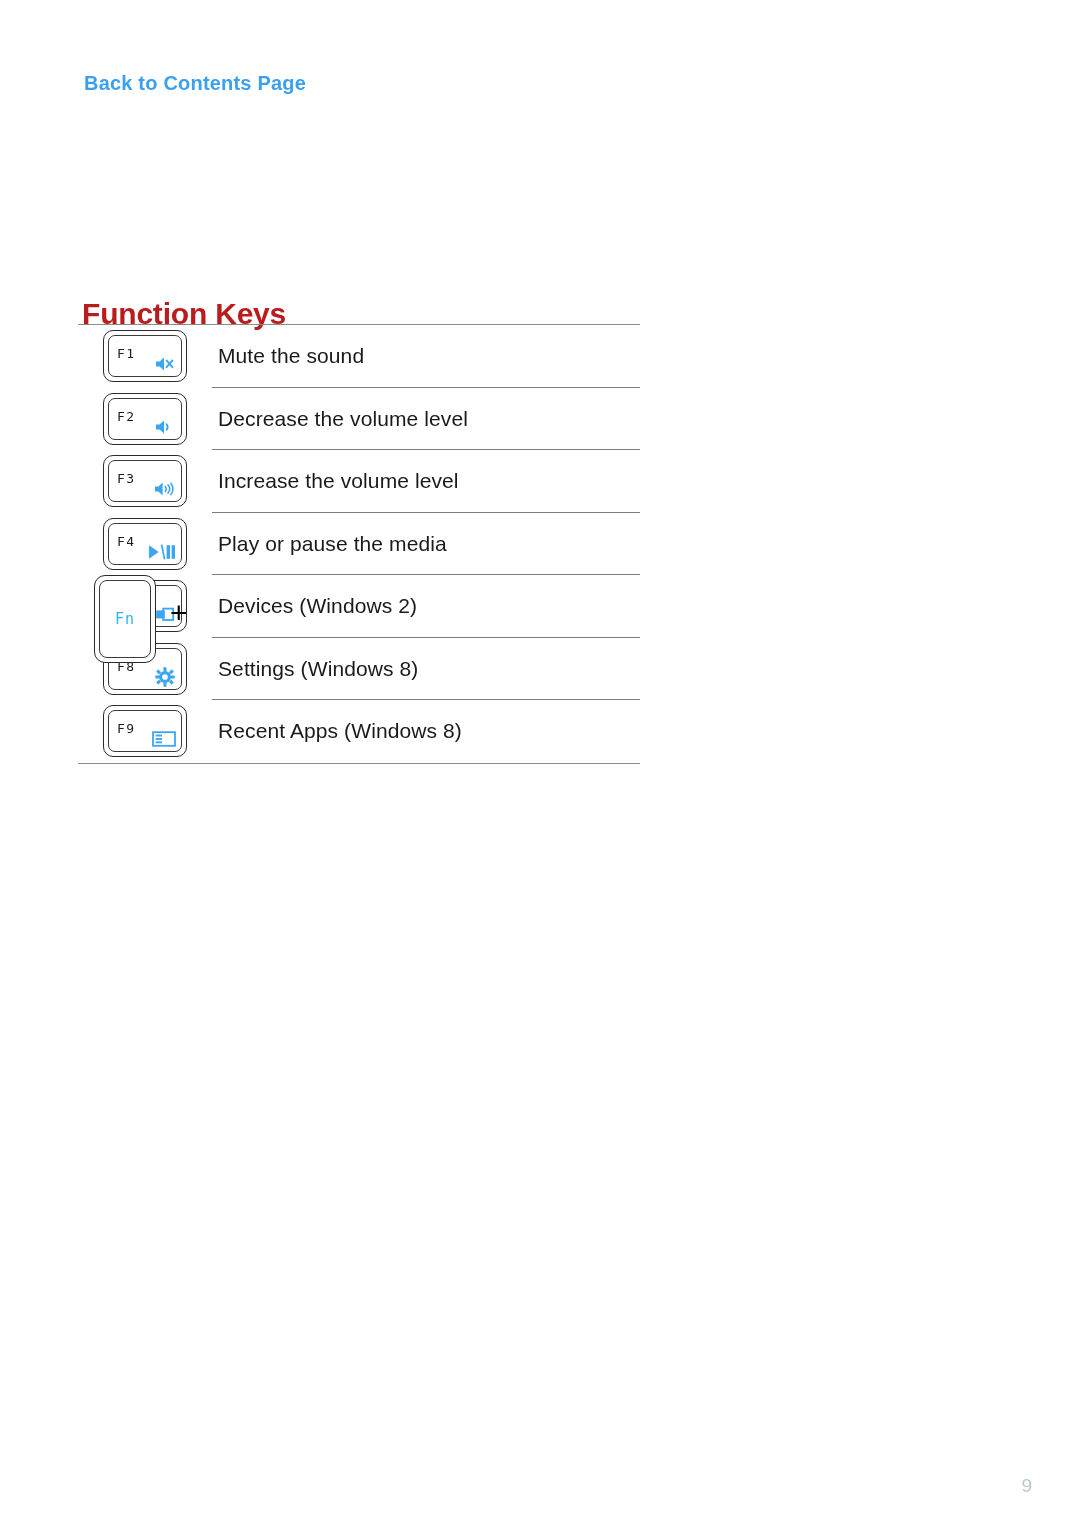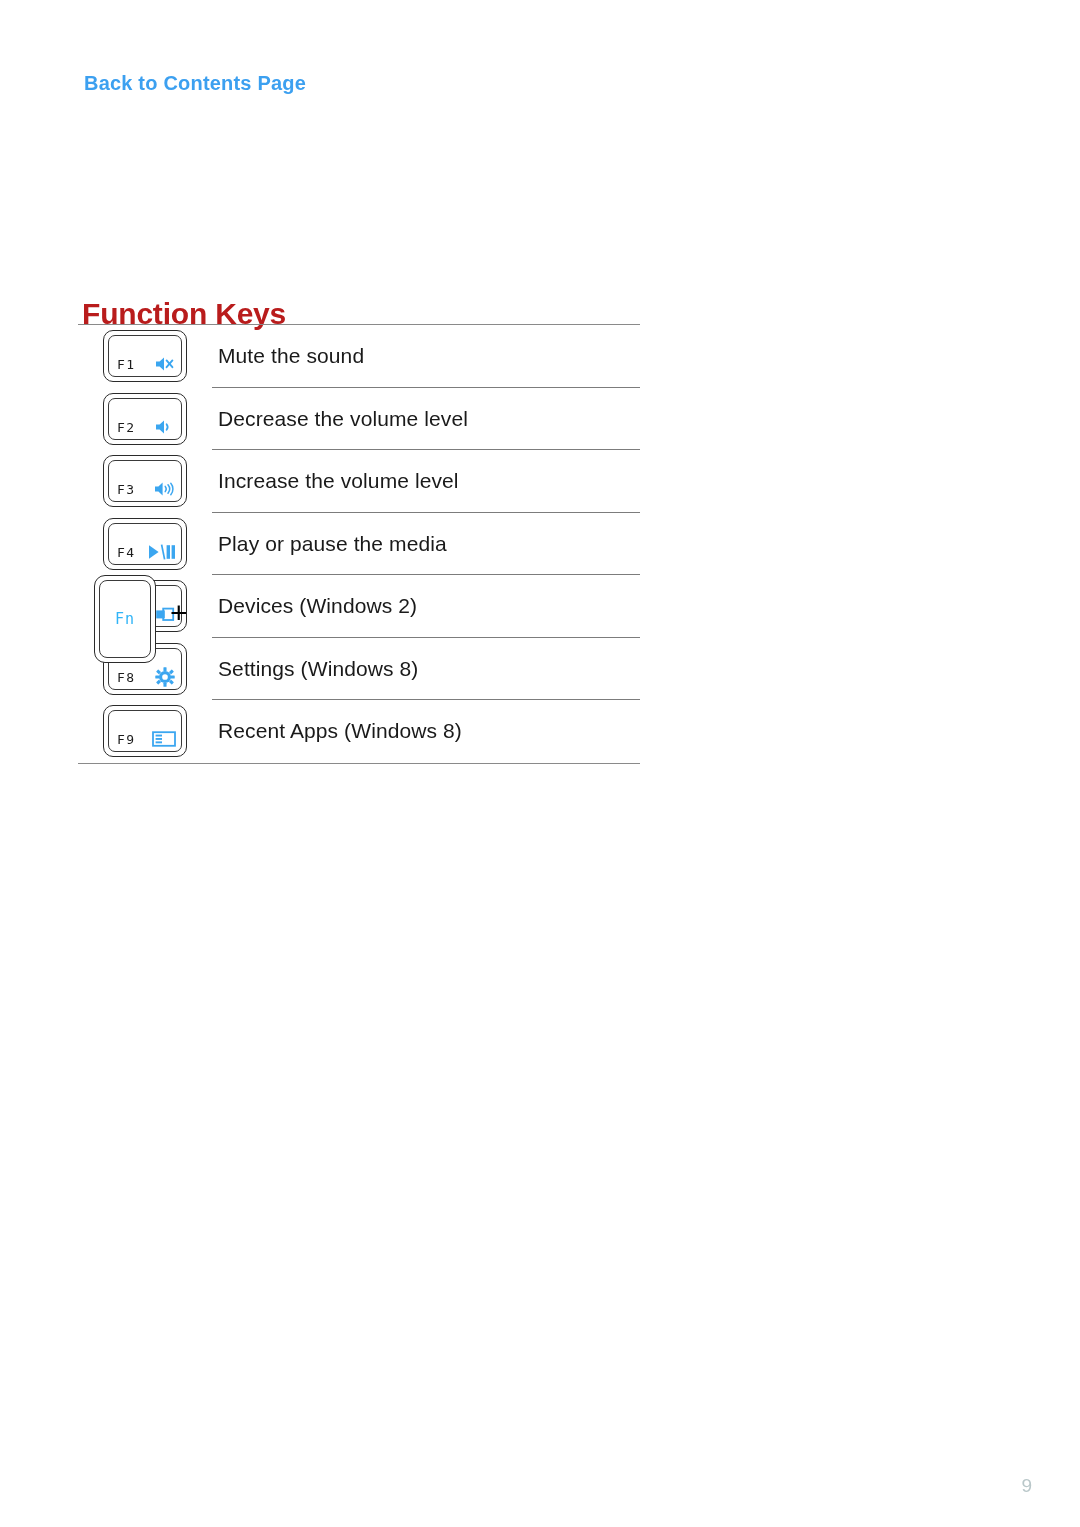--- a/index.html
+++ b/index.html
@@ -145,21 +145,21 @@
     content: "";
     position: absolute;
     left: 4px; top: 4px; right: 4px; bottom: 4px;
     border: 1.4px solid #3a3a3a;
     border-radius: 7px;
     pointer-events: none;
   }
   .fkey-label {
     position: absolute;
     left: 13px;
-    top: 26px;
+    top: 15px;
     font-family: "DejaVu Sans Mono", monospace;
     font-size: 13px;
     color: #1c1c1c;
     letter-spacing: 1.5px;
     z-index: 2;
   }
   .fkey-icon {
     position: absolute;
     right: 9px;
     bottom: 6px;

